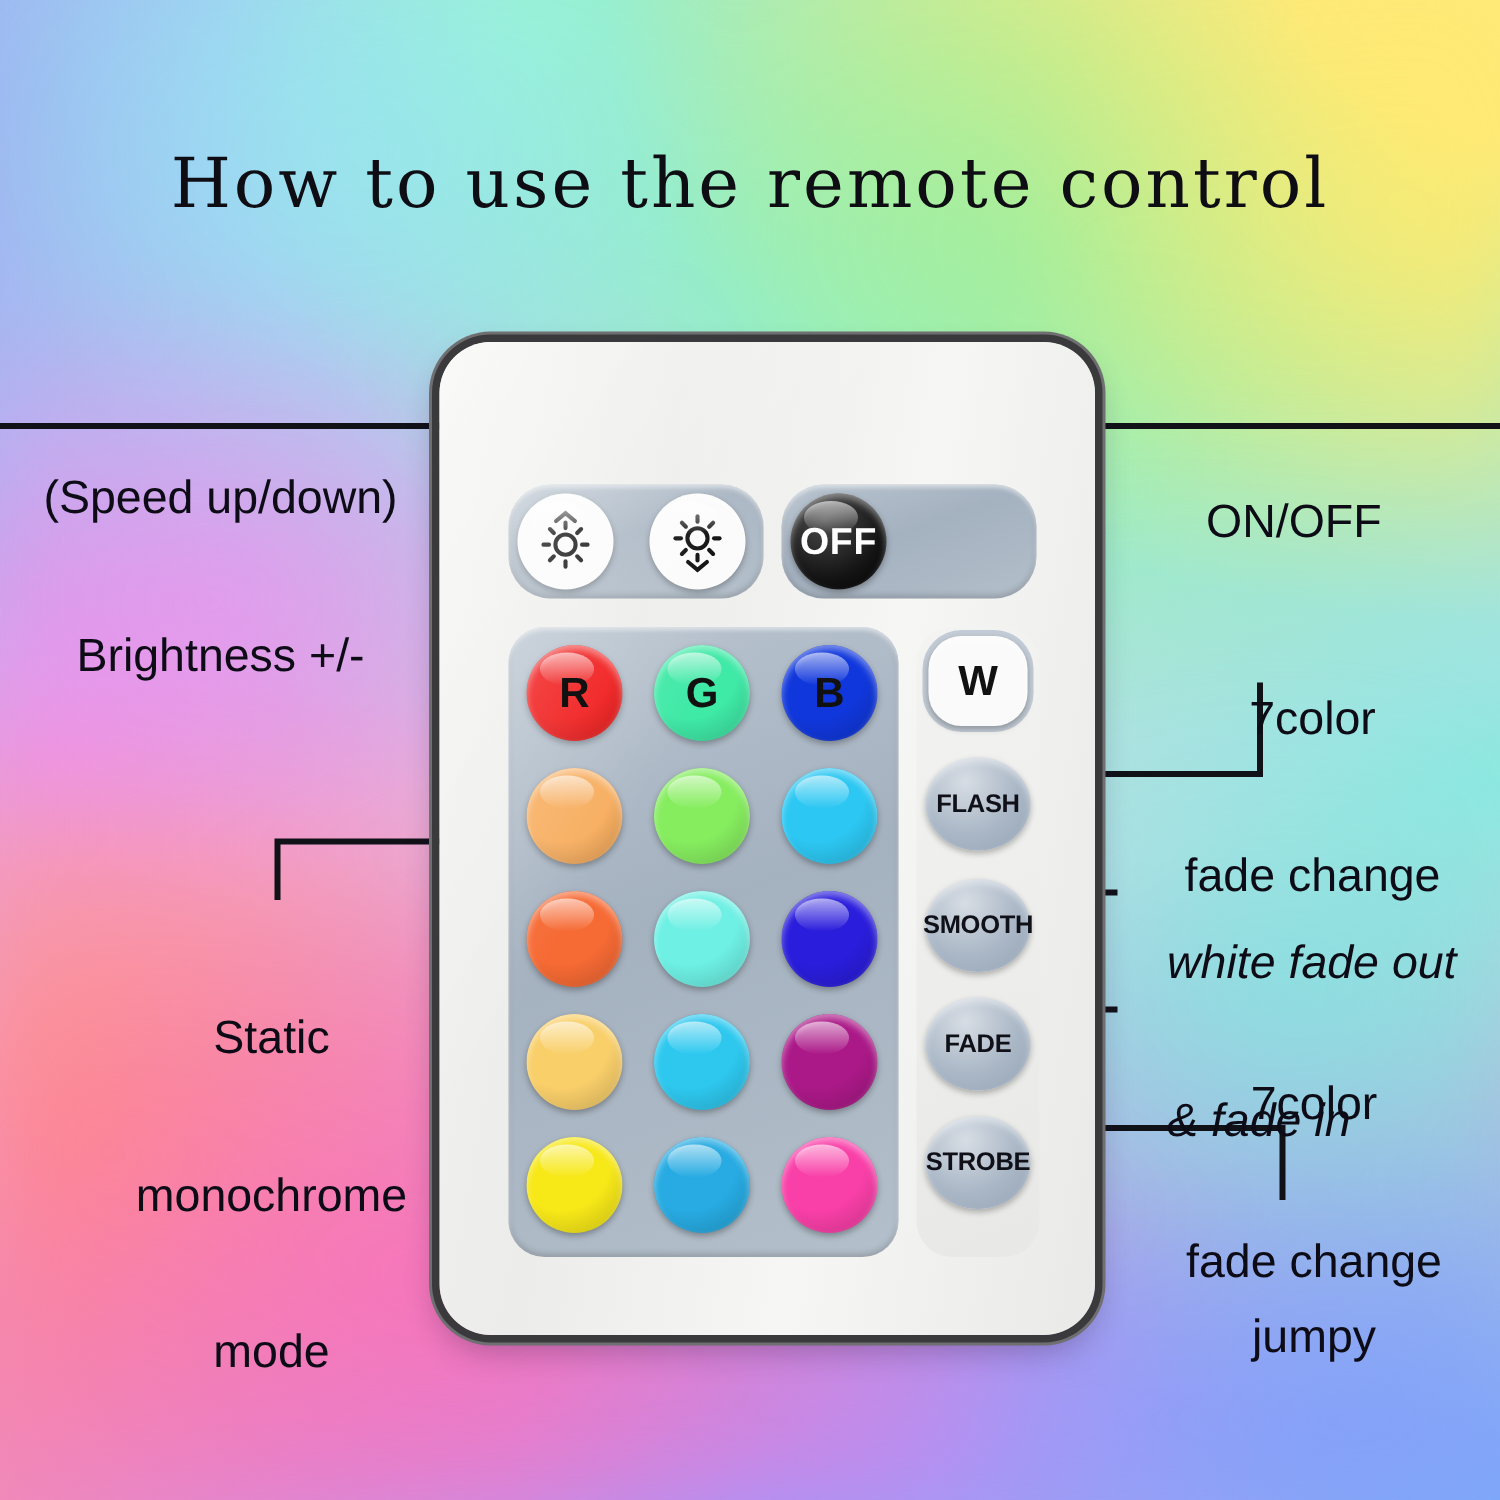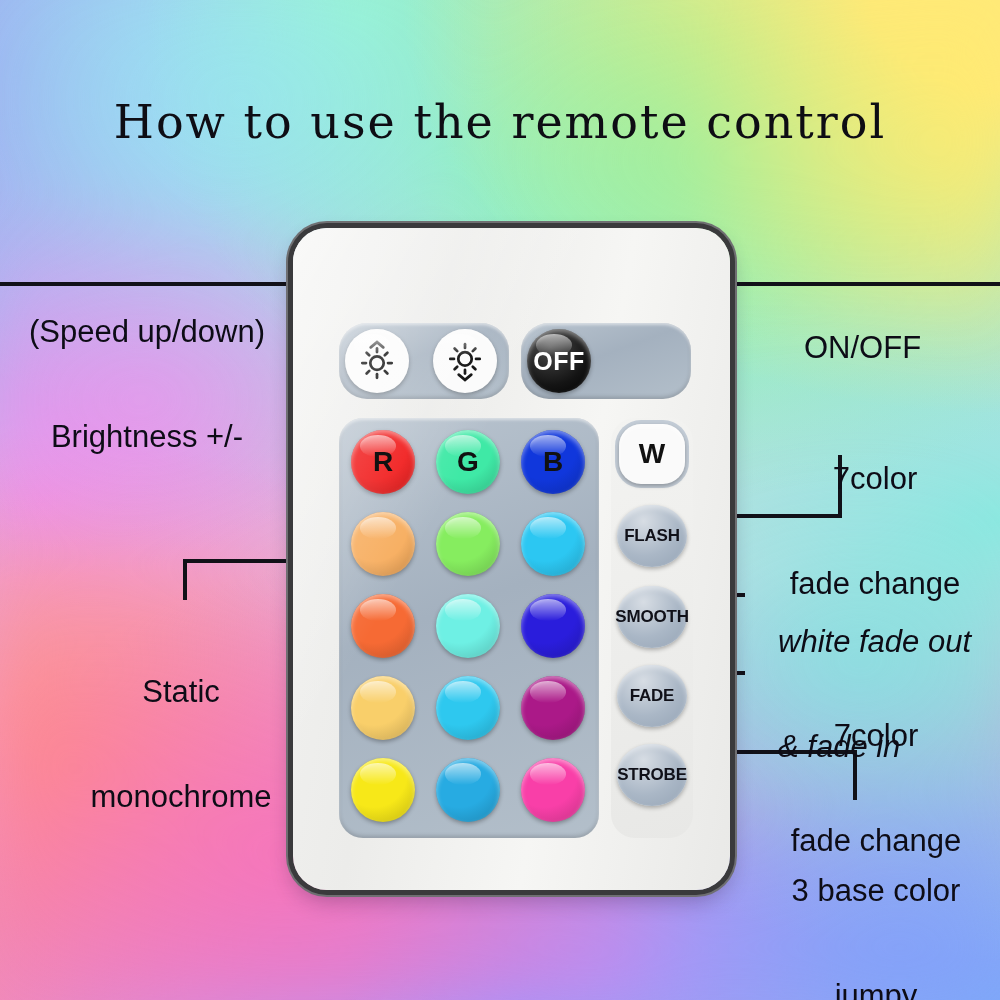--- a/index.html
+++ b/index.html
@@ -190,27 +190,27 @@
     <div>white fade out</div>
     <div>&amp; fade in</div>
   </div>
 
   <div class="label lbl-fade">
     <div>7color</div>
     <div>fade change</div>
   </div>
 
   <div class="label lbl-base">
-    <div>3 base color</div>
     <div>jumpy</div>
   </div>
 
   <div class="label lbl-static">
     <div>Static</div>
     <div>monochrome</div>
+    <div>mode</div>
   </div>
 
   <div id="remote">
 
     <div class="pod" id="pod-dim">
       <div class="btn dimbtn" id="btn-bright-up">
         <svg width="42" height="42" viewBox="0 0 40 40">
           <g stroke="#000" stroke-width="2.6" fill="none" stroke-linecap="round">
             <circle cx="20" cy="22" r="6.4"></circle>
             <line x1="20" y1="11.5" x2="20" y2="8"></line>

